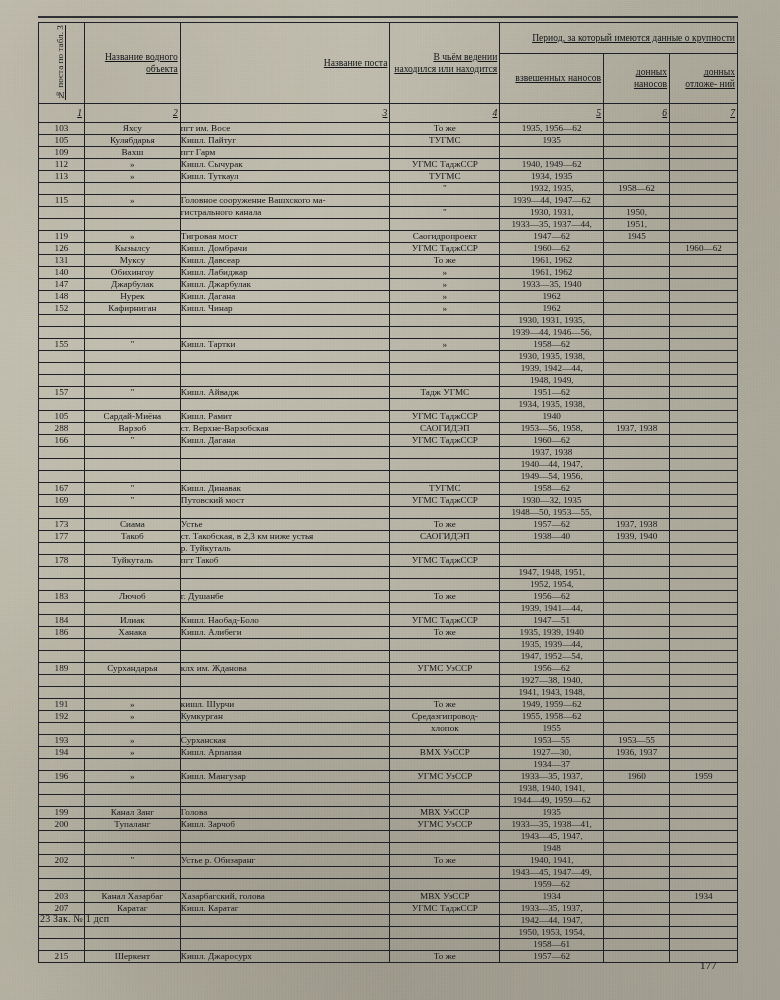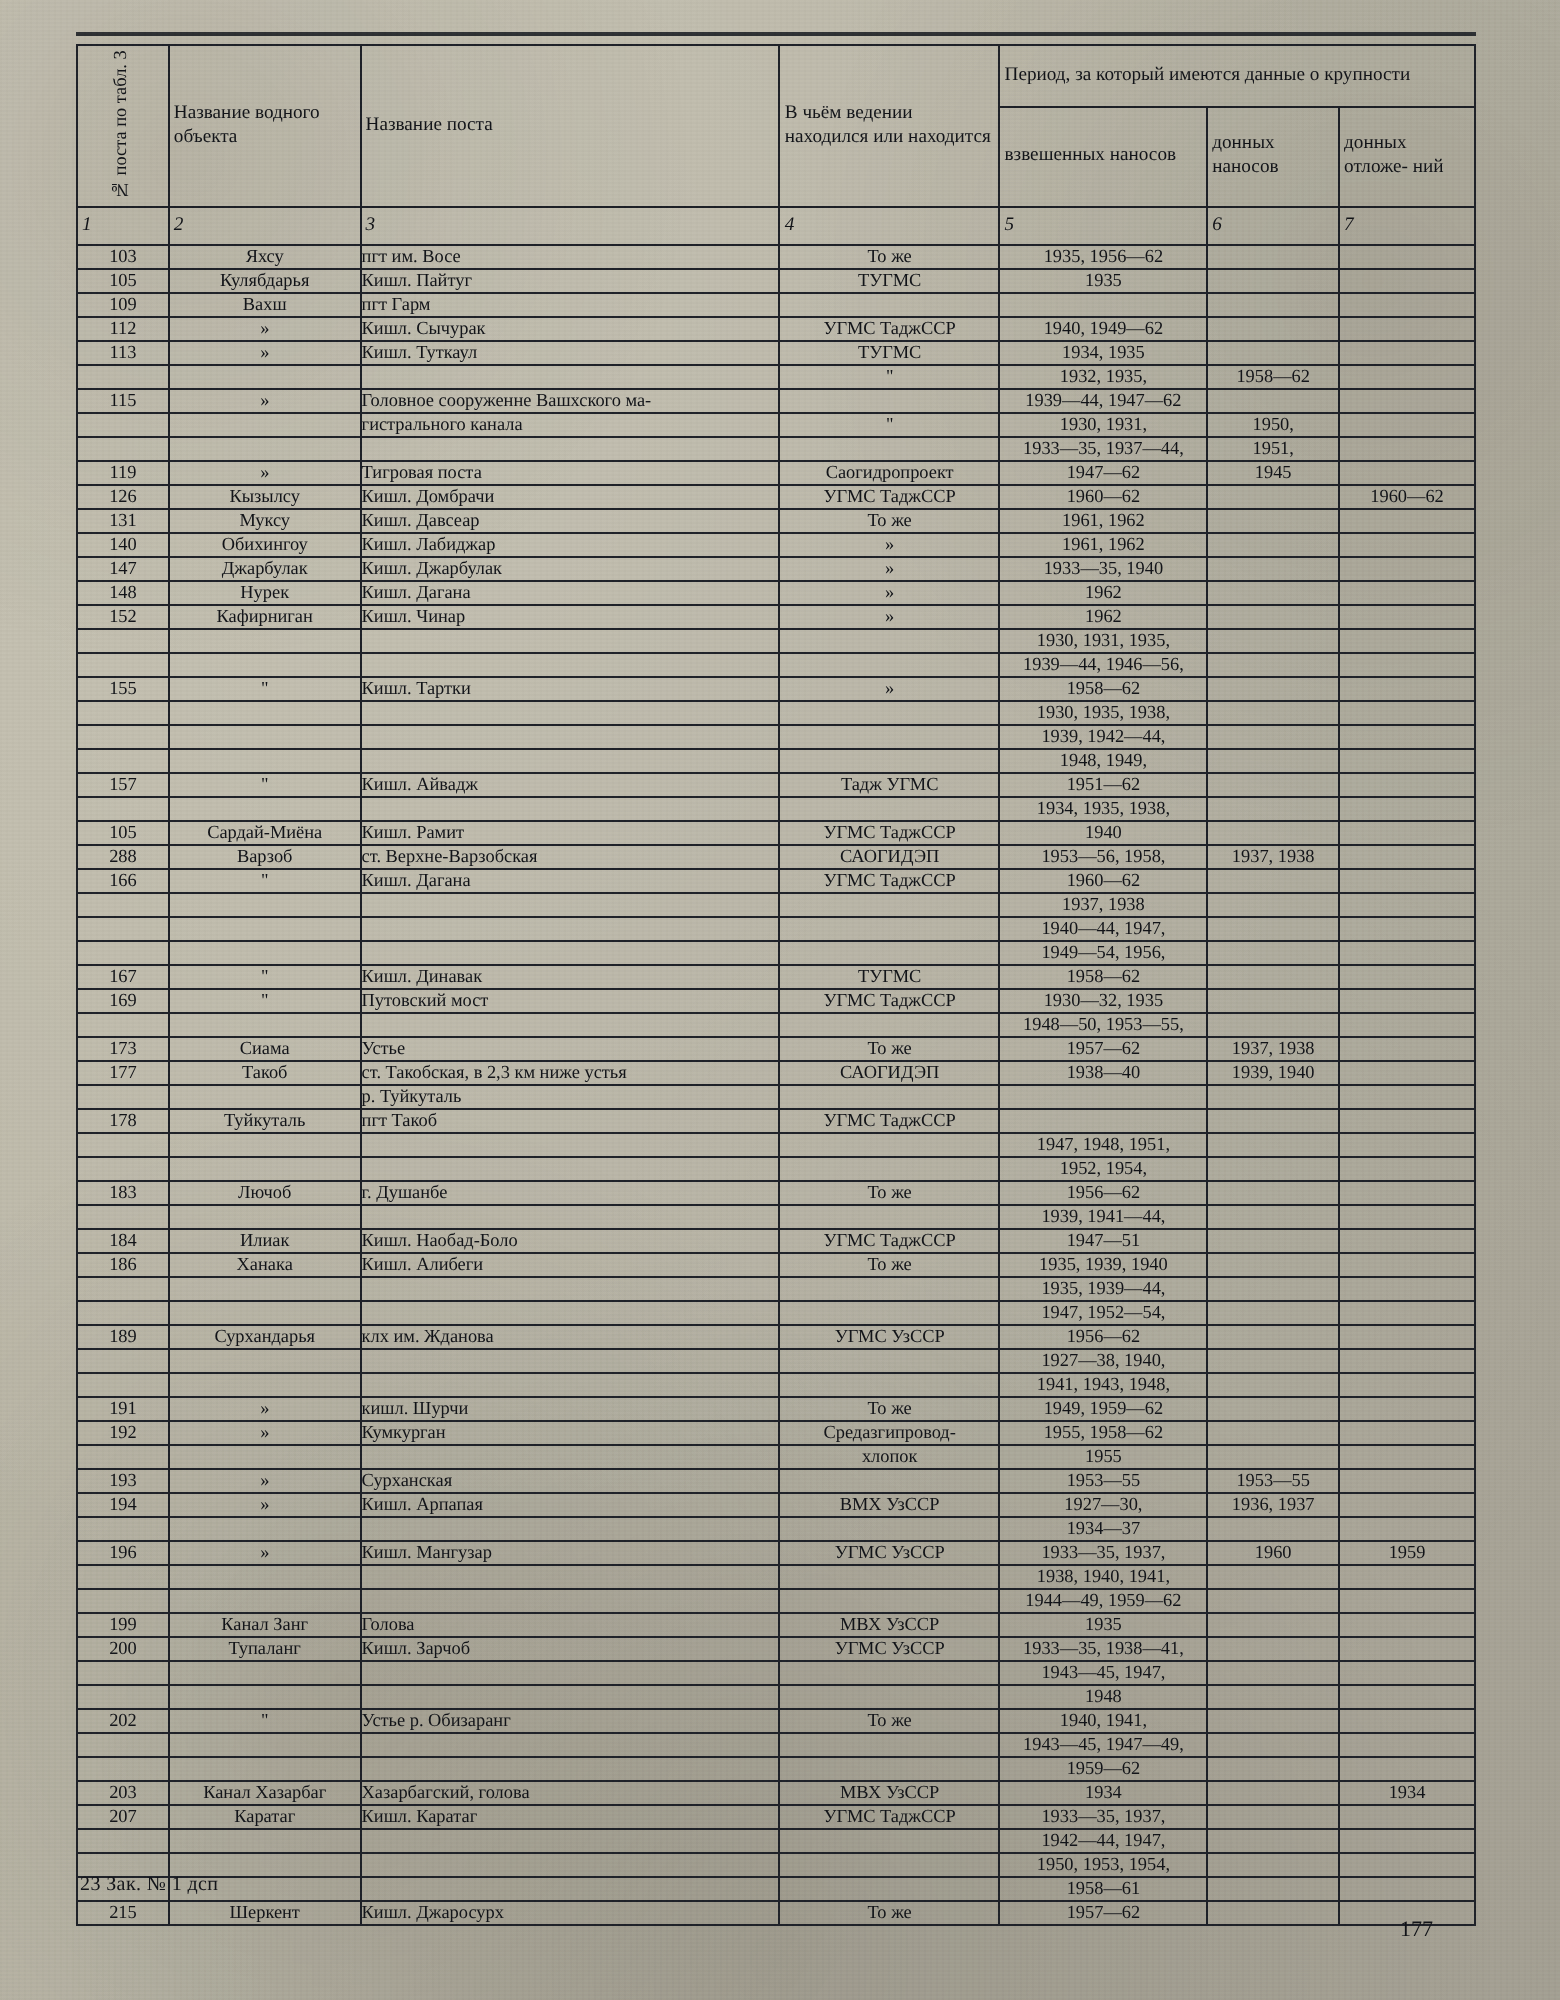--- a/index.html
+++ b/index.html
@@ -75,26 +75,27 @@
     border-collapse: collapse;
     font-size: 9.2px;
     line-height: 1.12;
   }
   table.main th, table.main td {
     border: 1px solid #20242b;
     padding: 0;
     vertical-align: top;
   }
   table.main thead th {
-    text-align: left;
+    text-align: right;
     vertical-align: middle;
     font-weight: normal;
     padding: 3px 2px;
     font-size: 9.6px;
     line-height: 1.25;
+    text-decoration: underline;
   }
   .numrow th {
     font-size: 8.4px;
     padding: 1px 0 2px 0;
     font-style: italic;
   }
 
   
   .c1 { width: 46px; }
   .c2 { width: 96px; }
@@ -128,21 +129,21 @@
   td.pv { text-align: center; font-size: 9.2px; }
   td.dn { text-align: center; font-size: 9.2px; }
   td.do { text-align: center; font-size: 9.2px; }
 
   tbody tr { height: 11px; }
 
   
   .footer-left {
     position: absolute;
     left: 40px;
-    top: 937px;
+    top: 913px;
     font-size: 10px;
     letter-spacing: .2px;
   }
   .footer-right {
     position: absolute;
     left: 700px;
     top: 959px;
     font-size: 11px;
   }
 
@@ -279,21 +280,21 @@
             <td class="ob"></td>
             <td class="po"></td>
             <td class="vd"></td>
             <td class="pv">1933—35, 1937—44,</td>
             <td class="dn">1951,</td>
             <td class="do"></td>
           </tr>
           <tr>
             <td class="n">119</td>
             <td class="ob">»</td>
-            <td class="po">Тигровая поста</td>
+            <td class="po">Тигровая мост</td>
             <td class="vd">Саогидропроект</td>
             <td class="pv">1947—62</td>
             <td class="dn">1945</td>
             <td class="do"></td>
           </tr>
           <tr>
             <td class="n">126</td>
             <td class="ob">Кызылсу</td>
             <td class="po">Кишл. Домбрачи</td>
             <td class="vd">УГМС ТаджССР</td>

